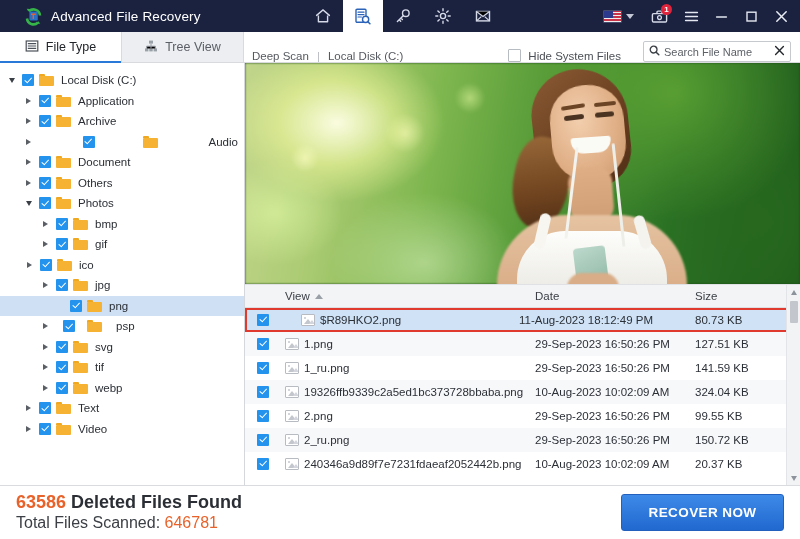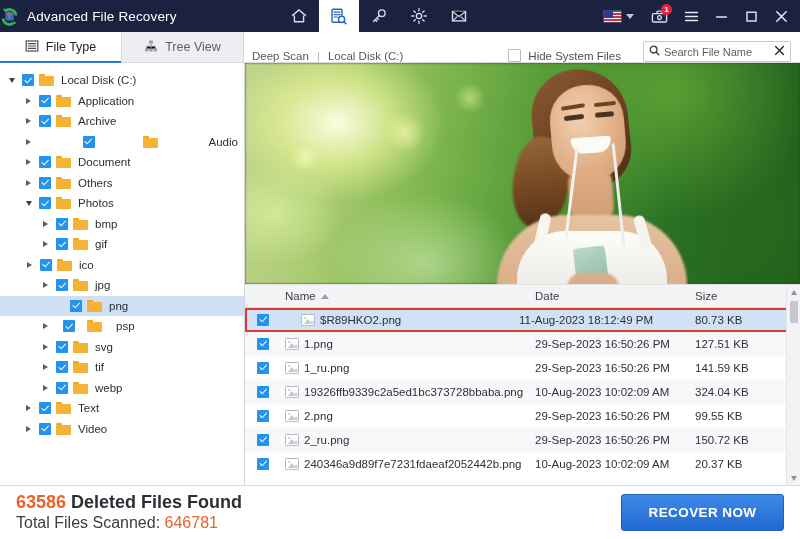--- a/index.html
+++ b/index.html
@@ -18,21 +18,21 @@
 
   
   .titlebar {
     height: 32px; flex: 0 0 32px;
     background: #1b2240;
     display: flex; align-items: stretch;
     position: relative;
   }
   .tb-brand {
     display: flex; align-items: center; gap: 8px;
-    padding-left: 0; padding-right: 12px;
+    padding-left: 24px; padding-right: 12px;
   }
   .logo {
     width: 19px; height: 19px; position: relative; flex: 0 0 19px;
   }
   .app-title {
     color: #ffffff; font-size: 13.5px; letter-spacing: .15px;
     white-space: nowrap;
   }
   .tb-nav { display: flex; align-items: stretch; margin-left: 90px; }
   .tb-ico {
@@ -697,21 +697,21 @@
             <span class="cable2"></span>
           <span class="mp3"></span>
           <span class="hand"></span>
         </div>
       </div>
 
       <div class="listwrap">
         <div class="lhead">
           <span class="c-chk"></span>
           <span class="c-name">
-            <span>Name</span>
+            <span>View</span>
             <span class="sort-asc"></span>
           </span>
           <span class="c-date">Date</span>
           <span class="c-size">Size</span>
         </div>
 
         <div class="rows" id="rows">
             <div class="row sel hl">
               <span class="c-chk">
                 <span class="chk"></span>

